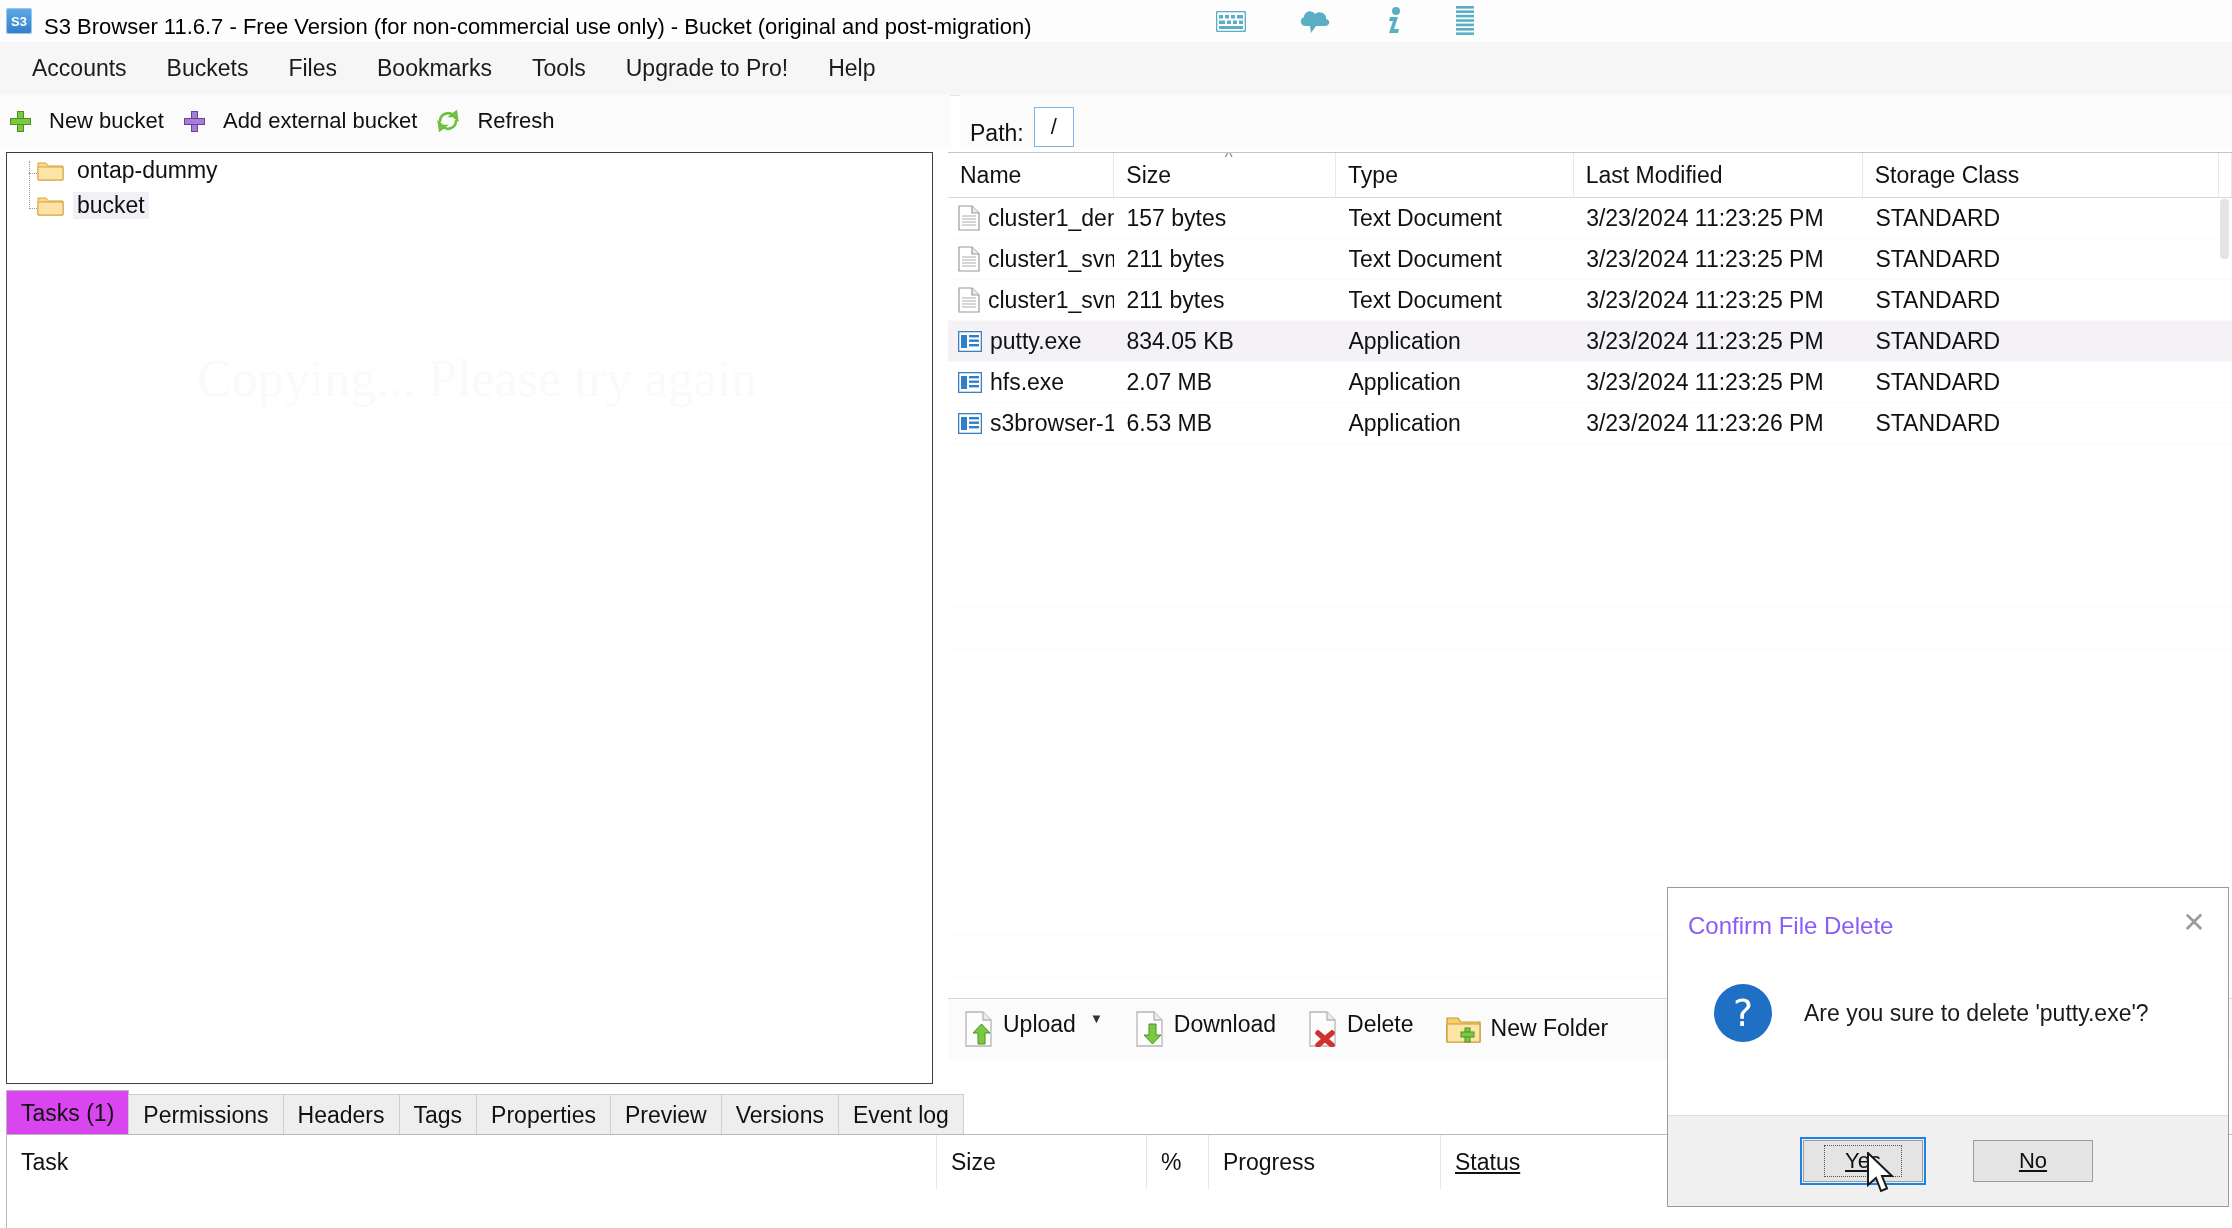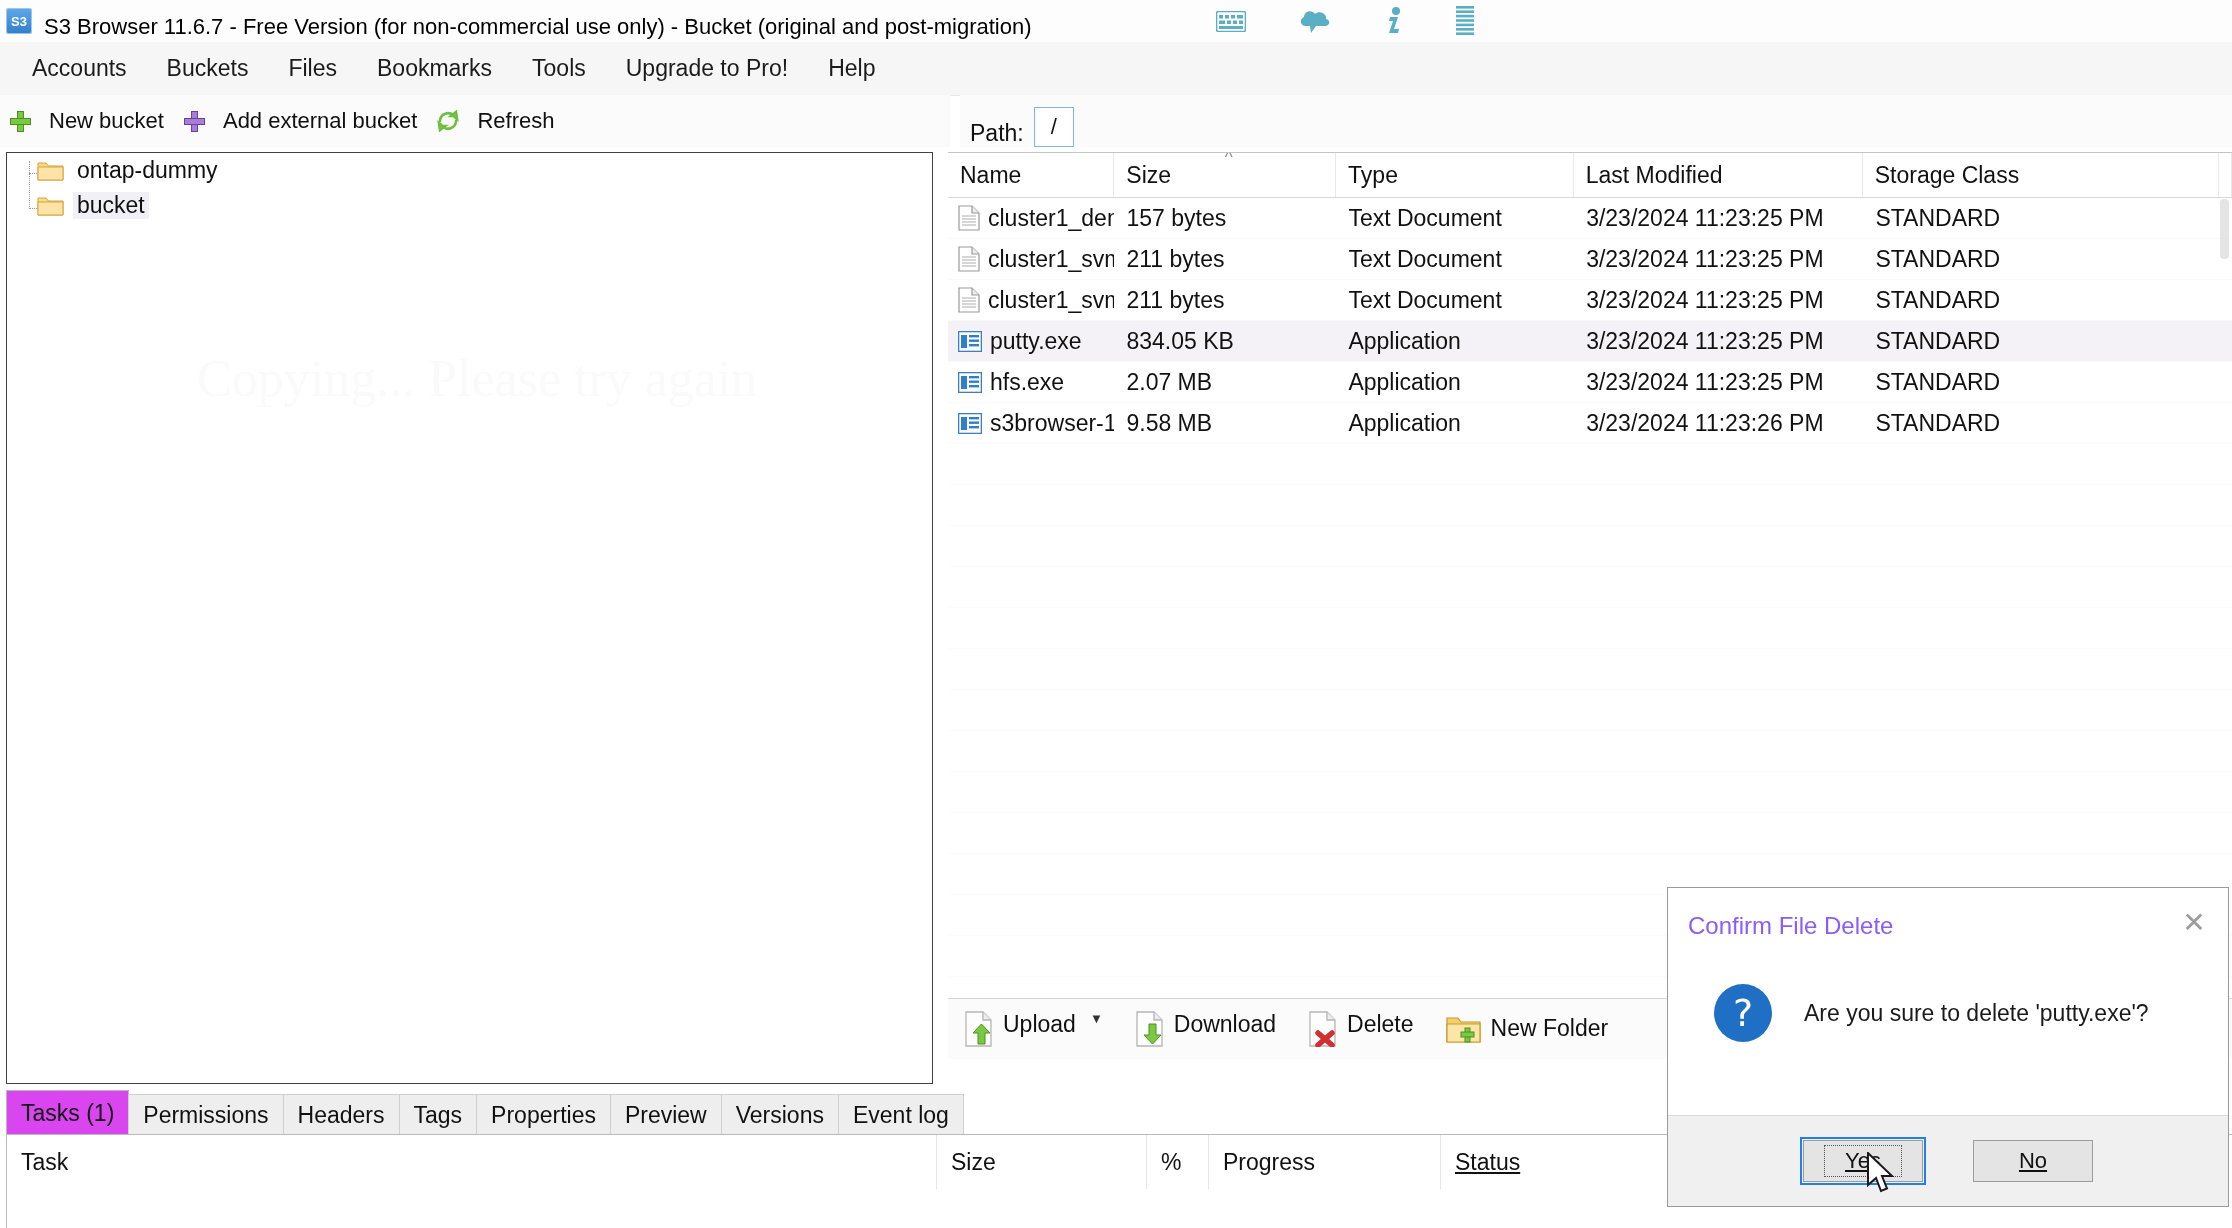--- a/index.html
+++ b/index.html
@@ -347,21 +347,21 @@
                 <rect x="0.6" y="0.6" width="22.8" height="19.8" fill="#ffffff" stroke="#3f7fbf" stroke-width="1.4"></rect>
                 <rect x="3" y="4" width="6" height="13" fill="#2f7fc9"></rect>
                 <g fill="#2f7fc9">
                   <rect x="11" y="4" width="10" height="2.4"></rect>
                   <rect x="11" y="8.5" width="10" height="2.4"></rect>
                   <rect x="11" y="13" width="10" height="2.4"></rect>
                 </g>
               </svg></span>
             <span>s3browser-11...</span>
           </div>
-          <div class="cell c-size">9.58 MB</div>
+          <div class="cell c-size">6.53 MB</div>
           <div class="cell c-type">Application</div>
           <div class="cell c-mod">3/23/2024 11:23:26 PM</div>
           <div class="cell c-class">STANDARD</div>
           <div class="cell filler"></div>
         </div>
       </div>
     <div id="emptyrows">
         <div class="emptyrow"></div>
         <div class="emptyrow"></div>
         <div class="emptyrow"></div>

